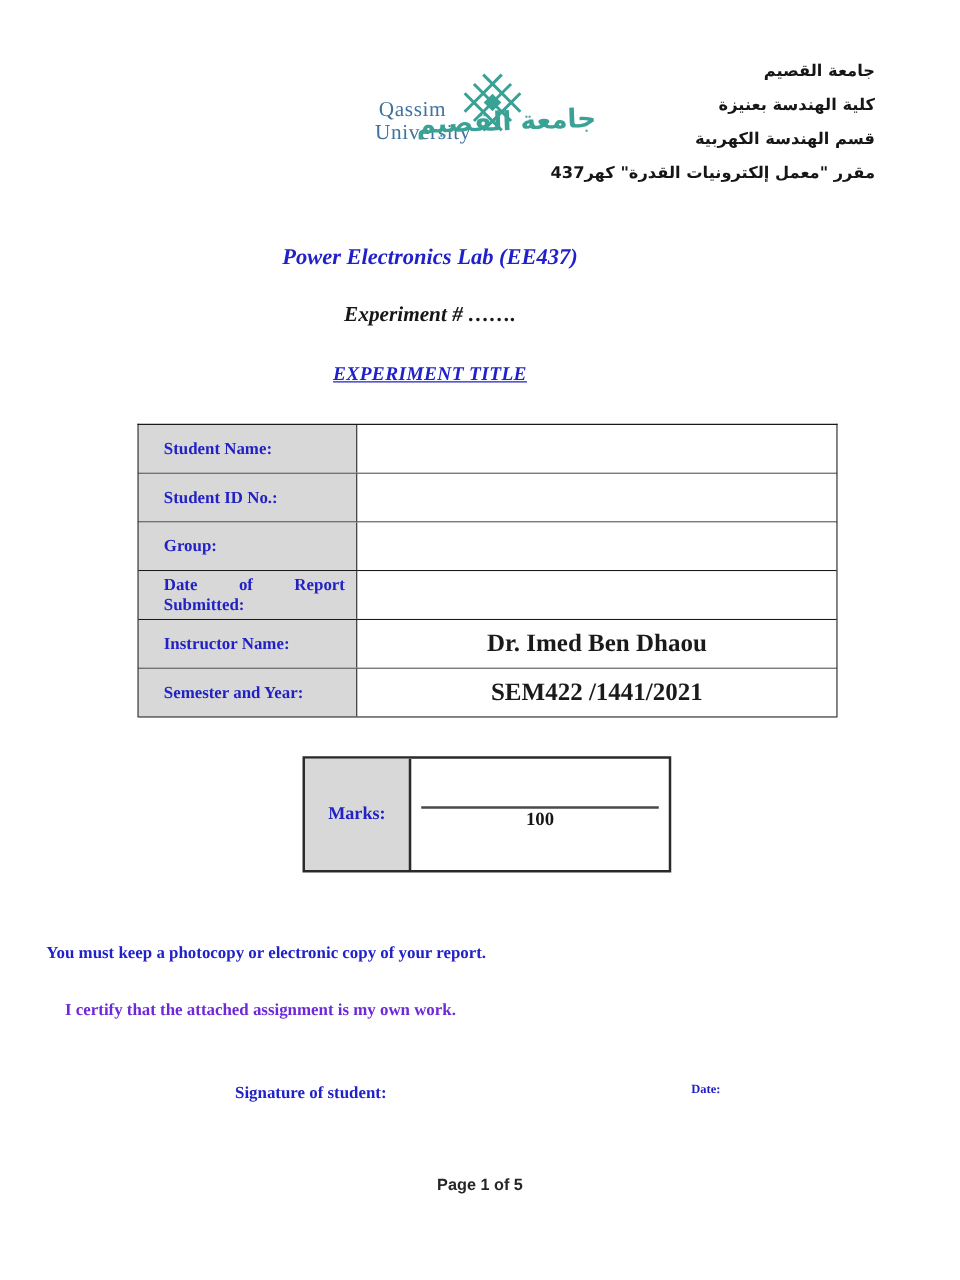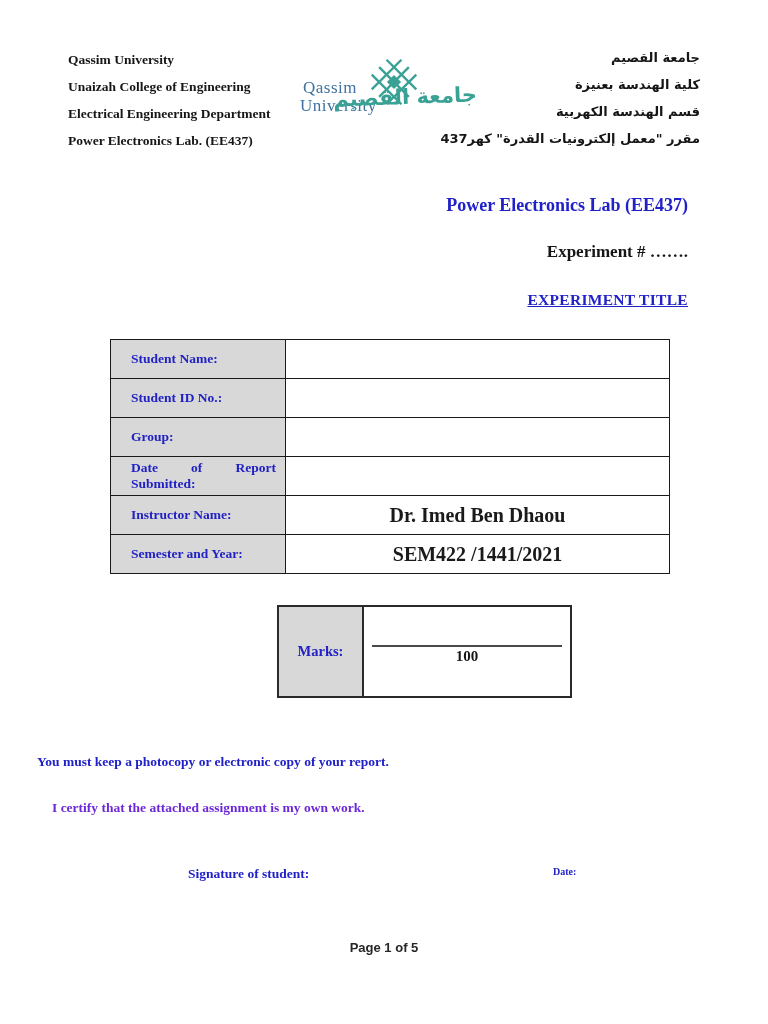--- a/index.html
+++ b/index.html
@@ -17,36 +17,36 @@
                 font-family:"DejaVu Sans", sans-serif; }
   
   .logo { position:absolute; left:299px; top:54px; width:178px; height:82px; }
   .logo-lattice { position:absolute; left:56px; top:0; }
   .logo-q  { position:absolute; left:4px;  top:24px; font-size:17px; color:#41729f; letter-spacing:0.5px; }
   .logo-u  { position:absolute; left:1px;  top:42px; font-size:17px; color:#41729f; letter-spacing:0.5px; }
   .logo-ar { position:absolute; left:92px; top:30px; width:86px; font-size:21px; font-weight:bold;
              color:#3aa295; direction:rtl; text-align:left; font-family:"DejaVu Sans", sans-serif;
              transform:rotate(-2deg); white-space:nowrap; }
   
-  .t-center { position:absolute; left:0; width:688px; text-align:right; }
+  .t-center { position:absolute; left:0; width:688px; text-align:center;font-style:italic; }
   .title-main { top:195px; font-size:18px; font-weight:bold; color:#2121c9; }
   .title-exp  { top:242px; font-size:17px; font-weight:bold; color:#161616; }
   .title-sub  { top:291px; font-size:15.5px; font-weight:bold; color:#2121c9; text-decoration:underline; letter-spacing:0.3px; }
   
   .info-table { position:absolute; left:110px; top:339px; width:560px;
                 border:1px solid #1a1a1a; border-bottom:none; }
   .it-row { display:flex; height:39px; border-bottom:1px solid #1a1a1a; }
   .it-label { width:175px; background:#d8d8d8; border-right:1px solid #1a1a1a;
               display:flex; align-items:center; padding:0 9px 0 20px; }
   .it-label span { width:100%; font-weight:bold; font-size:13.5px; color:#2121c4; text-align:justify; line-height:16px; }
   .it-value { flex:1; display:flex; align-items:center; justify-content:center;
               font-weight:bold; font-size:20px; color:#1a1a1a; background:#ffffff; }
   
   .marks { position:absolute; left:242px; top:605px; width:295px; height:93px;
-           border:2px solid #2a2a2a; display:flex; background:#fff;margin-left:35px; }
+           border:2px solid #2a2a2a; display:flex; background:#fff; }
   .marks-label { width:85px; background:#d8d8d8; border-right:2px solid #2a2a2a;
                  display:flex; align-items:center; justify-content:center;
                  font-weight:bold; font-size:14.5px; color:#2121c4; }
   .marks-value { flex:1; position:relative; }
   .marks-line  { position:absolute; left:8px; right:8px; top:38px; border-top:2px solid #4a4a4a; }
   .marks-total { position:absolute; top:41px; left:0; width:100%; text-align:center;
                  font-weight:bold; font-size:15px; color:#161616; }
   
   .note-copy    { position:absolute; left:0; top:754px; width:768px; text-align:left;
                   font-weight:bold; font-size:13.5px; color:#2121c9;padding-left:37px; }
@@ -56,26 +56,20 @@
   .date-label { position:absolute; left:553px; top:866px; font-weight:bold; font-size:10px; color:#2121c9; }
   
   .footer { position:absolute; left:0; top:940px; width:768px; text-align:center;
             font-family:"Liberation Sans", sans-serif; font-weight:bold; font-size:13px; color:#262626; }
 </style>
 </head>
 <body>
 
 <div class="page">
 
-  <div class="hdr-en">
-    <div>Qassim University</div>
-    <div>Unaizah College of Engineering</div>
-    <div>Electrical Engineering Department</div>
-    <div>Power Electronics Lab. (EE437)</div>
-  </div>
 
   <div class="logo">
     <svg class="logo-lattice" width="76" height="60" viewBox="0 0 76 60">
       <g transform="translate(39,28) rotate(45)" stroke="#3aa295" stroke-width="2.4" fill="none">
         <path d="M-21,-10.5 H21 M-21,0 H21 M-21,10.5 H21"></path>
         <path d="M-10.5,-21 V21 M0,-21 V21 M10.5,-21 V21"></path>
       </g>
       <rect x="34" y="23" width="10" height="10" transform="rotate(45 39 28)" fill="#3aa295"></rect>
     </svg>
     <div class="logo-q">Qassim</div>

